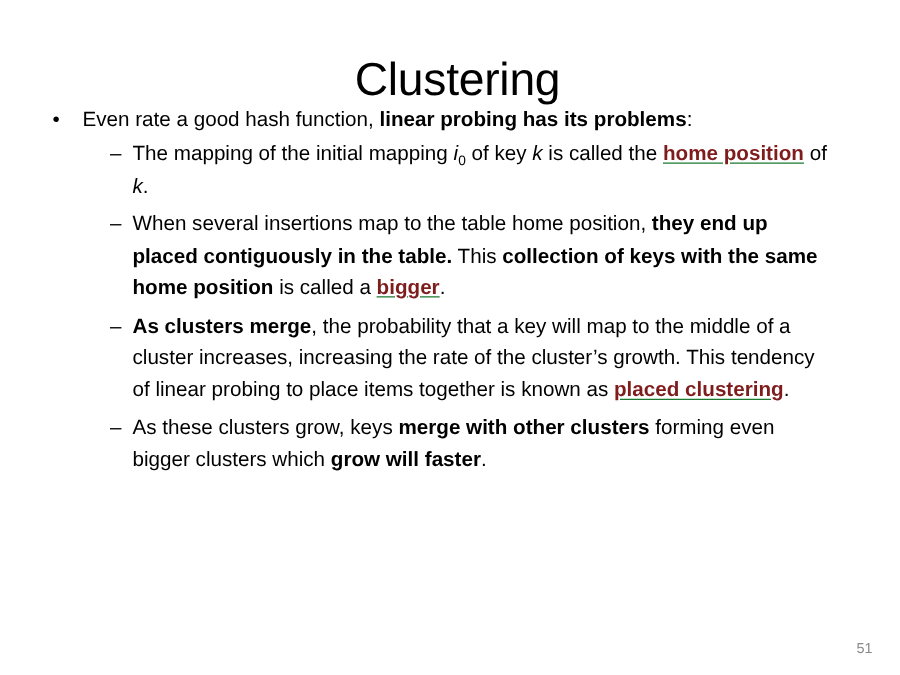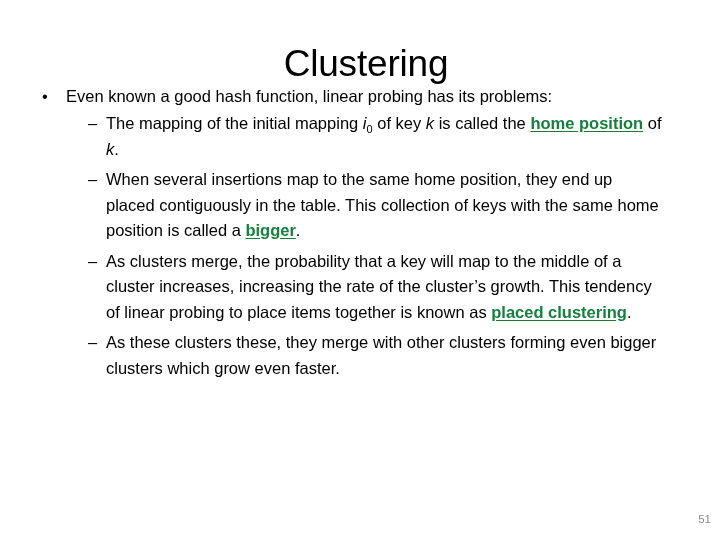--- a/index.html
+++ b/index.html
@@ -75,77 +75,77 @@
     margin-bottom: 5px;
   }
   .bullet-l2 > .marker {
     position: absolute;
     left: 88px;
     top: 0;
     font-size: 16.5px;
     line-height: 25.5px;
   }
 
-  .b { font-weight: 400; }
+  .b { font-weight: 700; }
   .i { font-style: italic; }
 
   .lnk {
-    color: #15803d;
+    color: #7f1d1d;
     font-weight: 700;
     text-decoration: underline;
     text-decoration-color: #1a7a2e;
     text-underline-offset: 2px;
   }
 
   .sub {
     font-size: 11px;
     vertical-align: sub;
     line-height: 0;
   }
 
   
   .page-number {
     position: absolute;
-    right: 9px;
+    right: 22px;
     bottom: 14px;
     font-size: 11.5px;
     color: #8a8a8a;
     line-height: 14px;
     margin-top: 23px;
   }
 </style>
 </head>
 <body>
 
 <div class="slide">
 
   <div class="slide-title">Clustering</div>
 
   <div class="body-area">
 
     <div class="bullet-l1">
-      <span class="marker">•</span><span>Even known a good hash function, </span><span class="b">linear probing has its problems</span><span>:</span>
+      <span class="marker">•</span><span>Even rate a good hash function, </span><span class="b">linear probing has its problems</span><span>:</span>
     </div>
 
     <div class="sublist">
 
       <div class="bullet-l2">
         <span class="marker">–</span><span>The mapping of the initial mapping </span><span class="i">i</span><span class="sub">0</span><span> of key </span><span class="i">k</span><span> is called the </span><span class="lnk">home position</span><span> of </span><span class="i">k</span><span>.</span>
       </div>
 
       <div class="bullet-l2">
-        <span class="marker">–</span><span>When several insertions map to the same home position, </span><span class="b">they end up placed contiguously in the table.</span><span>  This </span><span class="b">collection of keys with the same home position</span><span> is called a </span><span class="lnk">bigger</span><span>.</span>
+        <span class="marker">–</span><span>When several insertions map to the table home position, </span><span class="b">they end up placed contiguously in the table.</span><span>  This </span><span class="b">collection of keys with the same home position</span><span> is called a </span><span class="lnk">bigger</span><span>.</span>
       </div>
 
       <div class="bullet-l2">
         <span class="marker">–</span><span class="b">As clusters merge</span><span>, the probability that a key will map to the middle of a cluster increases, increasing the rate of the cluster’s growth.  This tendency of linear probing to place items together is known as </span><span class="lnk">placed clustering</span><span>.</span>
       </div>
 
       <div class="bullet-l2">
-        <span class="marker">–</span><span>As these clusters these, they </span><span class="b">merge with other clusters</span><span> forming even bigger clusters which </span><span class="b">grow even faster</span><span>.</span>
+        <span class="marker">–</span><span>As these clusters grow, keys </span><span class="b">merge with other clusters</span><span> forming even bigger clusters which </span><span class="b">grow will faster</span><span>.</span>
       </div>
 
     </div>
   </div>
 
   <div class="page-number">51</div>
 
 </div>
 
 </body></html>

